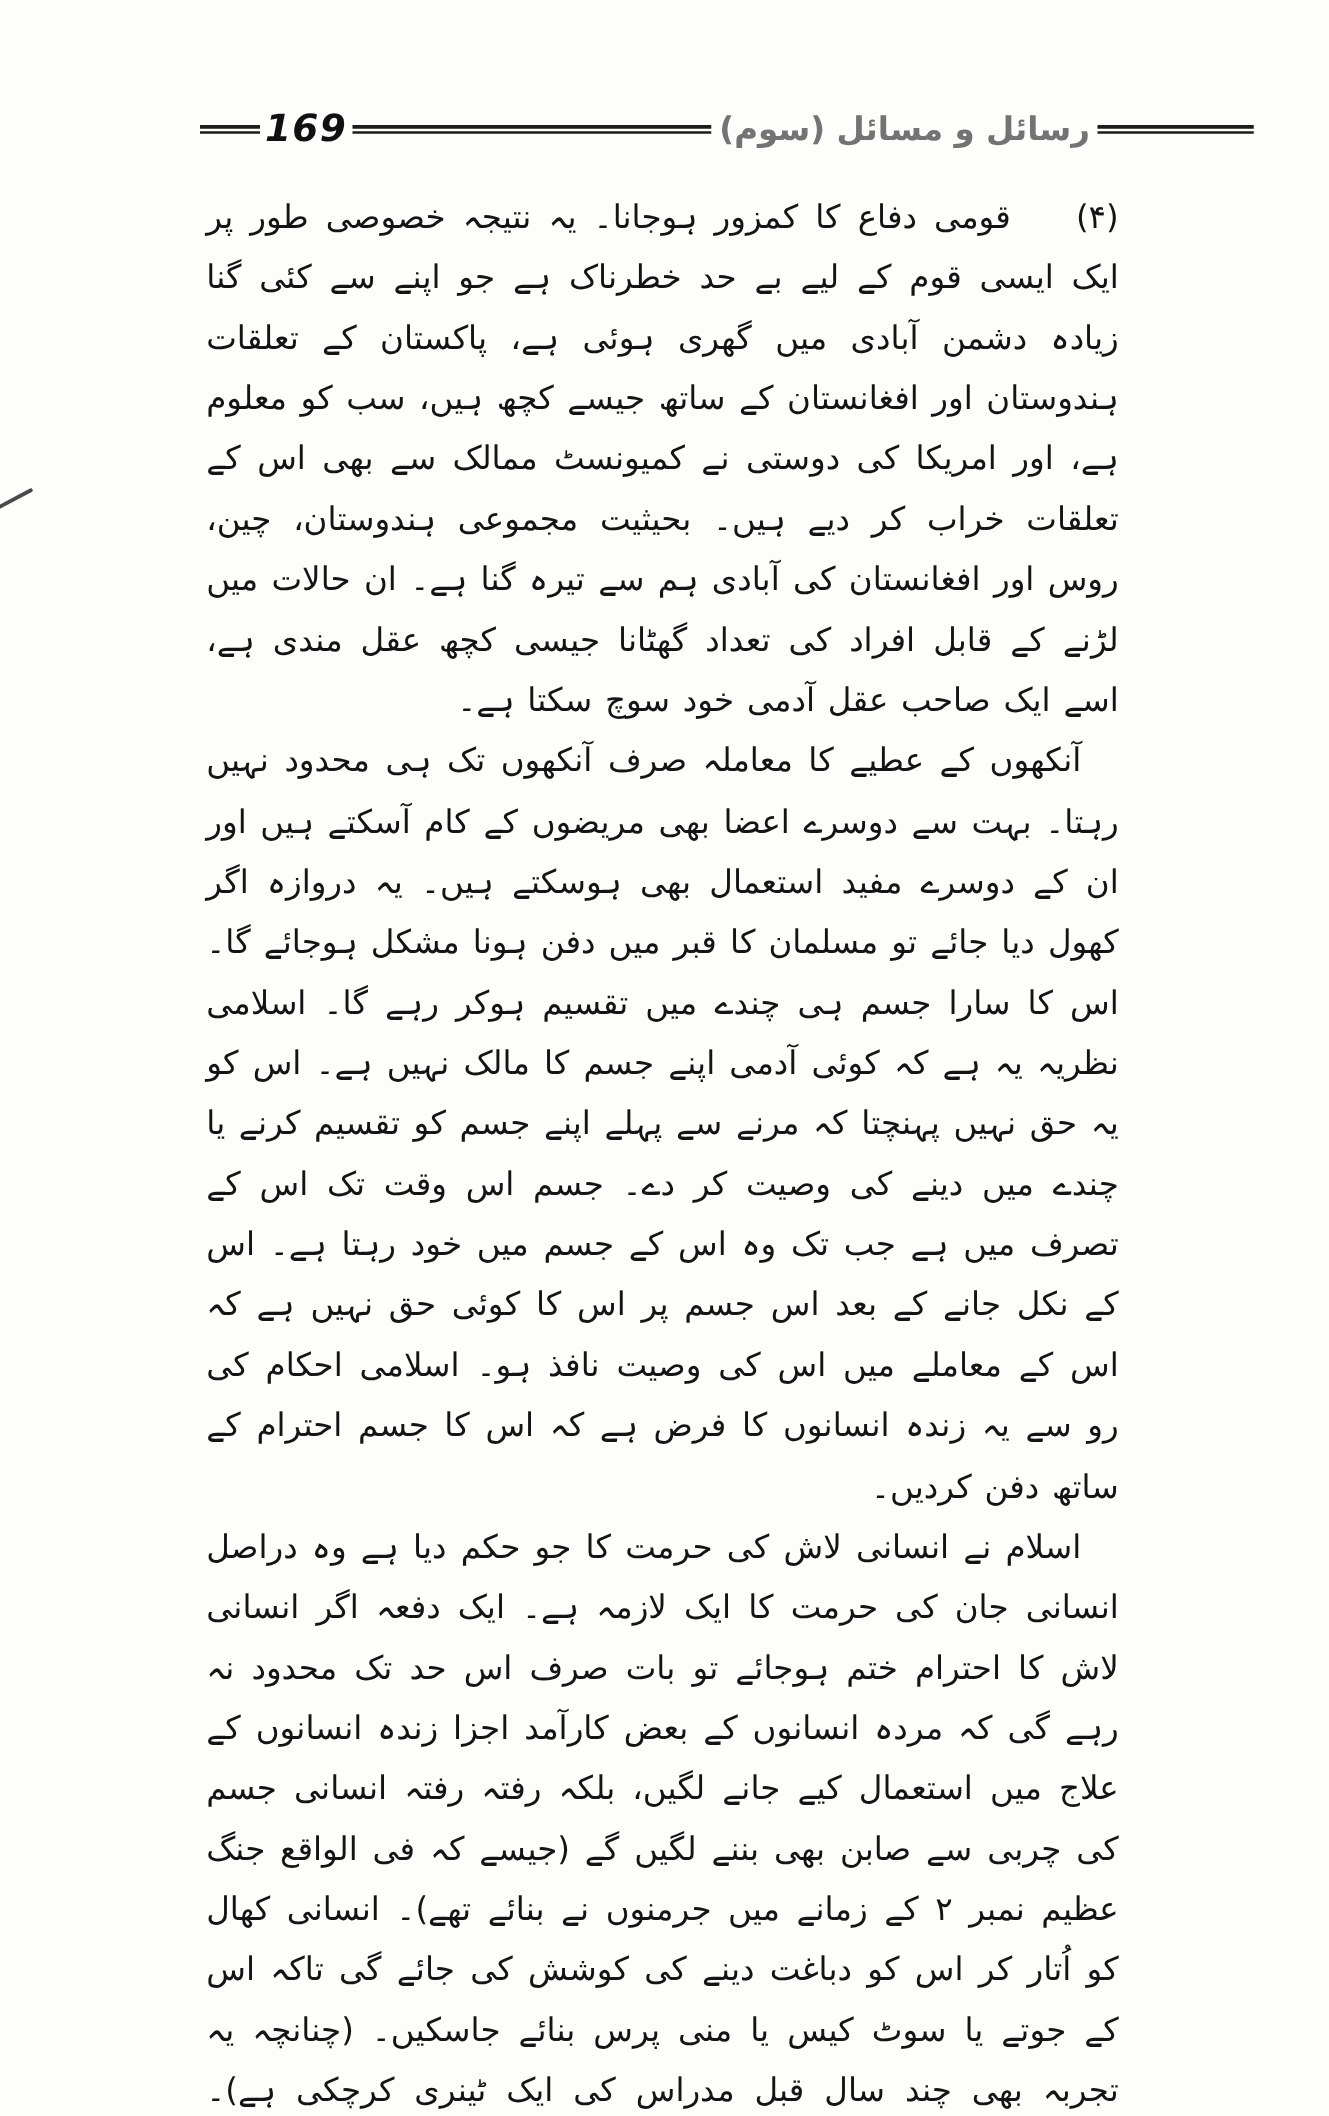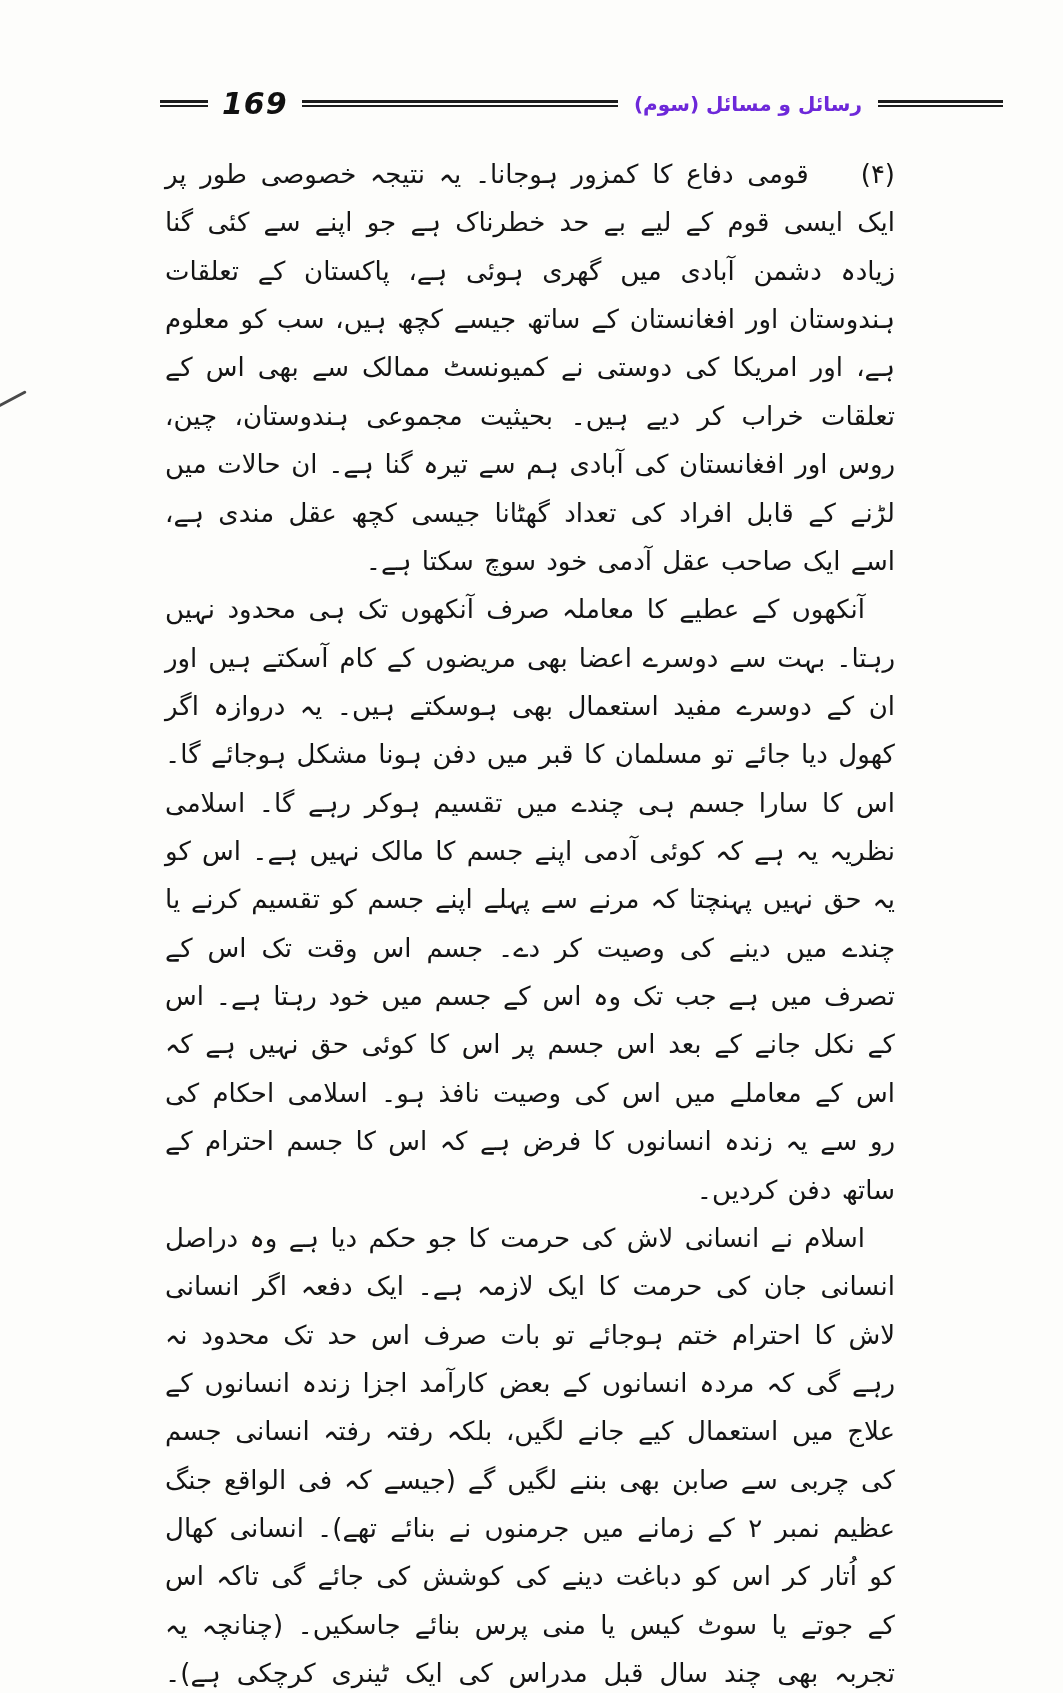--- a/index.html
+++ b/index.html
@@ -22,21 +22,20 @@
 
     
     .header {
       position: absolute;
       top: 86px;
       left: 160px;
       right: 60px;
       display: flex;
       align-items: center;
       direction: ltr;
-      gap: 10px;
       justify-content: space-between;
     }
 
     .dline {
       height: 7px;
       border-top: 3px solid #1c1c1c;
       border-bottom: 2px solid #1c1c1c;
     }
     .dline.short { width: 48px; }
     .dline.grow  { flex: 1 1 auto; }
@@ -47,25 +46,25 @@
       font-style: italic;
       font-weight: bold;
       font-size: 30px;
       letter-spacing: 1px;
       color: #111;
       padding: 0 4px;
     }
 
     .header-title {
       direction: rtl;
-      font-size: 20px;
+      font-size: 26px;
       font-weight: bold;
       white-space: nowrap;
       padding: 0 6px;
-      color: #6d28d9;
+      color: #737373;
     }
 
     
     .text-block {
       position: absolute;
       top: 150px;
       right: 168px;
       width: 730px;
       direction: rtl;
       text-align: justify;

